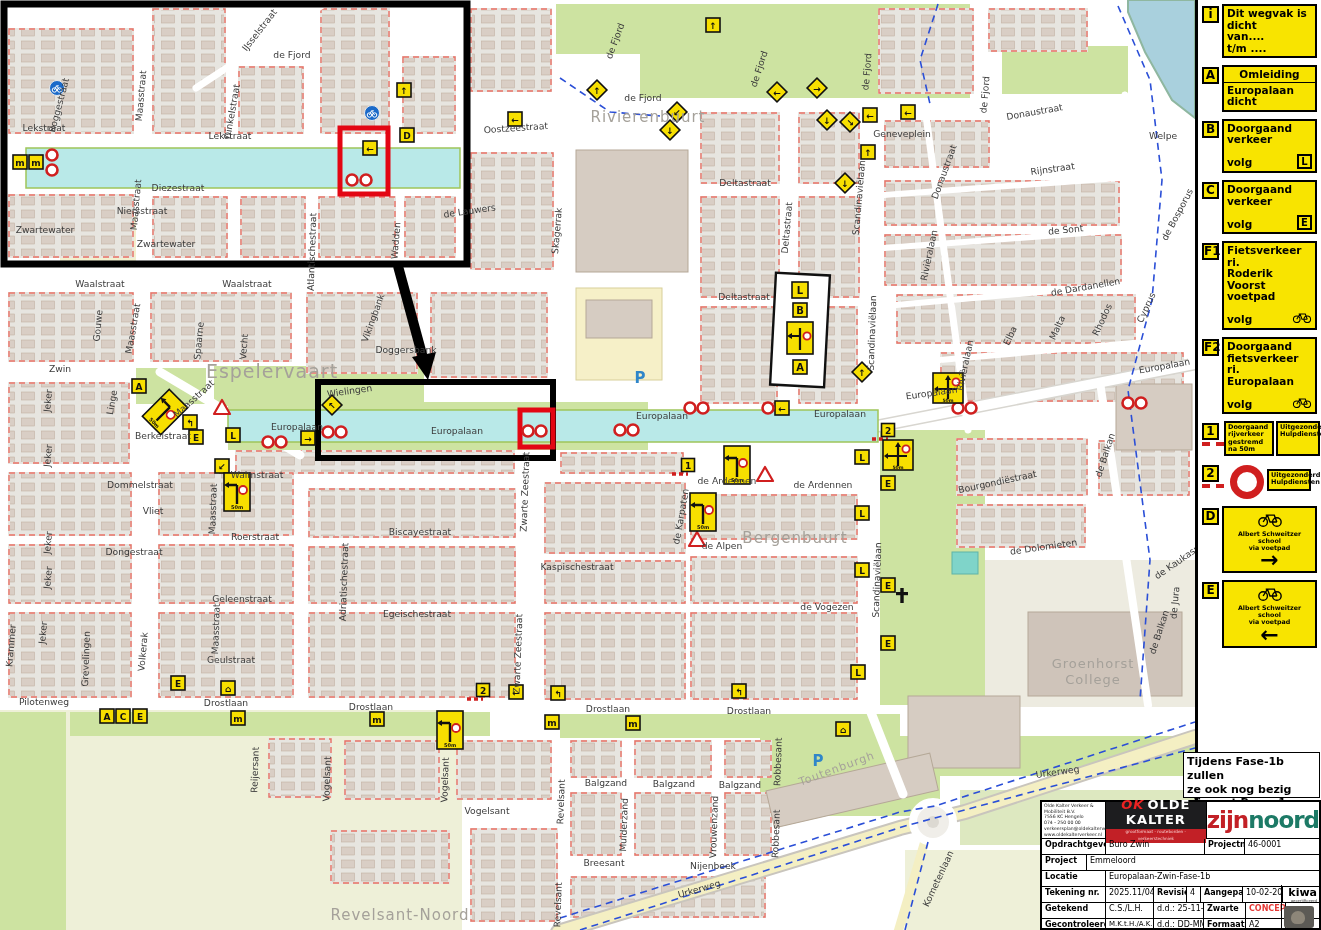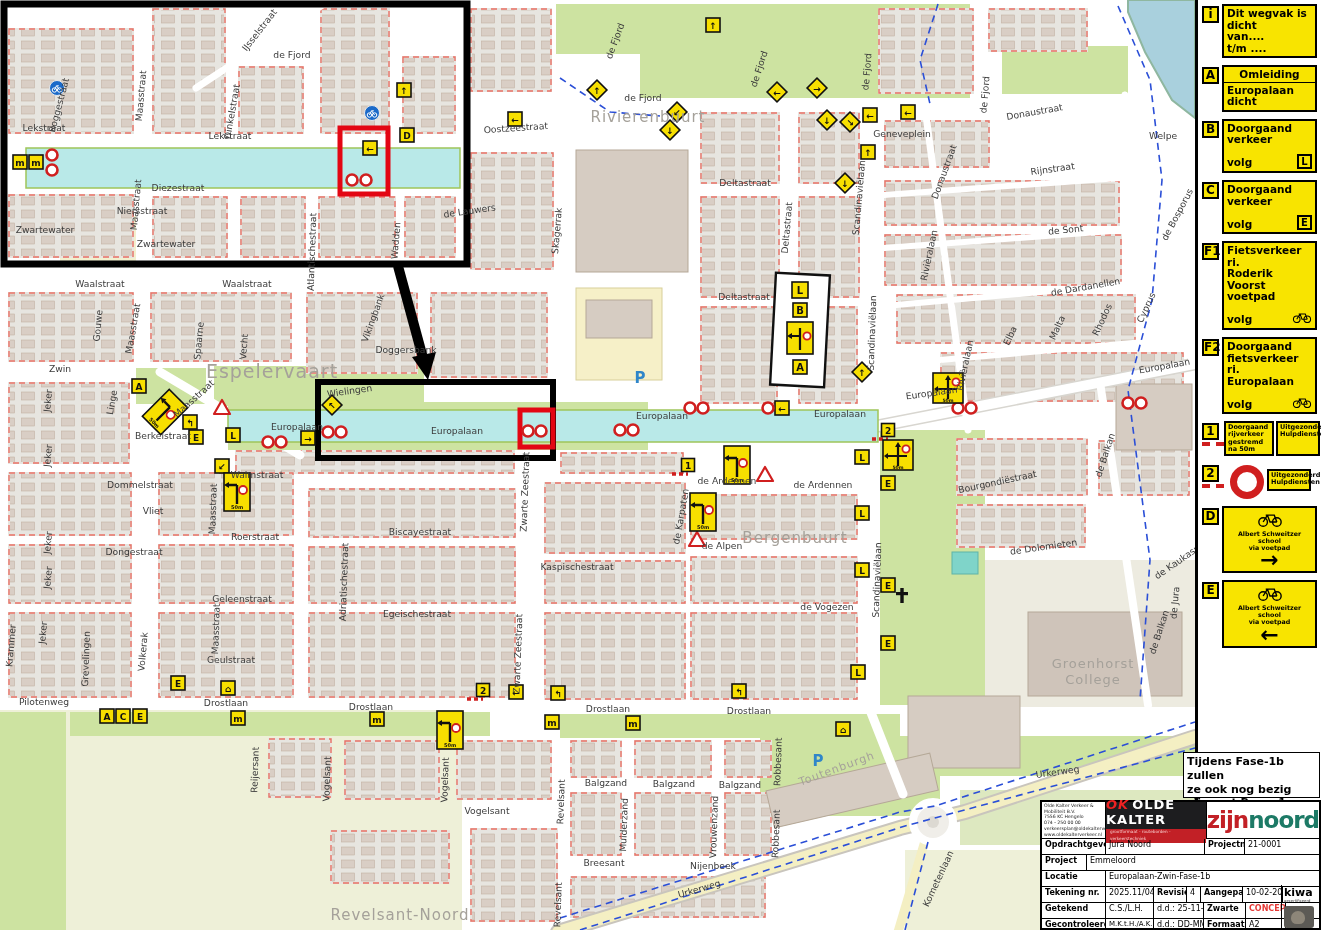--- a/index.html
+++ b/index.html
@@ -32,27 +32,27 @@
            line-height:1.25;padding:2px 3px;}
   
   #tblock{position:absolute;left:1040px;top:800px;width:281px;height:130px;background:#fff;
           border:2px solid #000;box-sizing:border-box;z-index:40;font-size:8px;}
   .tb-row{display:flex;border-bottom:1px solid #000;align-items:stretch;}
   .tb-cell{border-right:1px solid #000;padding:1px 3px;box-sizing:border-box;overflow:hidden;white-space:nowrap;}
   .tb-label{font-weight:bold;}
   #tb-logos{display:flex;height:36px;border-bottom:1px solid #000;}
   #tb-address{width:64px;border-right:1px solid #000;font-size:4.6px;line-height:1.25;padding:1px 2px;box-sizing:border-box;color:#222;}
   #tb-ok{width:112px;background:#1d1d1f;color:#fff;border-right:1px solid #000;box-sizing:border-box;
-         display:flex;flex-direction:column;justify-content:center;align-items:center;}
+         display:flex;flex-direction:column;justify-content:center;align-items:center;text-align:center;}
   #tb-ok .okmark{font-weight:bold;font-size:13px;letter-spacing:1px;}
   #tb-ok .okmark .dk{color:#e22;font-style:italic;margin-right:3px;}
   #tb-ok .okbar{background:#c22026;color:#f7c9c9;font-size:4.2px;margin-top:2px;padding:0 4px;line-height:1.6;}
   #tb-buro{flex:1;display:flex;align-items:center;justify-content:center;font-weight:bold;font-size:23px;letter-spacing:-1px;}
   #tb-kiwa{position:absolute;right:0;top:83px;width:38px;height:45px;border-left:1px solid #000;box-sizing:border-box;
-           font-size:11px;font-weight:bold;padding:1px 2px;}
+           font-size:11px;font-weight:bold;padding:1px 2px;text-align:right;}
   #tb-kiwa .photo{margin-top:2px;width:30px;height:22px;background:#5c5a55;border-radius:3px;position:relative;}
   #tb-kiwa .photo:after{content:"";position:absolute;left:7px;top:5px;width:14px;height:13px;background:#8d8679;border-radius:50% 50% 40% 40%;}
   #tb-kiwa .kiwasub{font-size:3.8px;font-weight:normal;line-height:1.2;color:#333;}
   .statusred{color:#e53935;font-weight:bold;}
 </style>
 </head>
 <body>
 
 <div id="stage">
   <div id="mapwrap">
@@ -964,23 +964,23 @@
         <div class="okmark"><span class="dk">OK</span><span>OLDE KALTER</span></div>
         <div class="okbar">grootformaat - routeborden - verkeerstechniek</div>
       </div>
       <div id="tb-buro">
         <span style="color:#c22026">zijn </span>
         <span style="color:#1d7a66">noord</span>
       </div>
     </div>
     <div class="tb-row" style="height:15px">
       <div class="tb-cell tb-label" style="width:64px">Opdrachtgever</div>
-      <div class="tb-cell" style="width:99px">Jura Noord</div>
+      <div class="tb-cell" style="width:99px">Buro Zwin</div>
       <div class="tb-cell tb-label" style="width:40px">Projectnr.</div>
-      <div class="tb-cell" style="flex:1;border-right:none">21-0001</div>
+      <div class="tb-cell" style="flex:1;border-right:none">46-0001</div>
     </div>
     <div class="tb-row" style="height:15px">
       <div class="tb-cell tb-label" style="width:45px">Project</div>
       <div class="tb-cell" style="flex:1;border-right:none">Emmeloord</div>
     </div>
     <div class="tb-row" style="height:15px">
       <div class="tb-cell tb-label" style="width:64px">Locatie</div>
       <div class="tb-cell" style="flex:1;border-right:none">Europalaan-Zwin-Fase-1b</div>
     </div>
     <div class="tb-row" style="height:15px">

